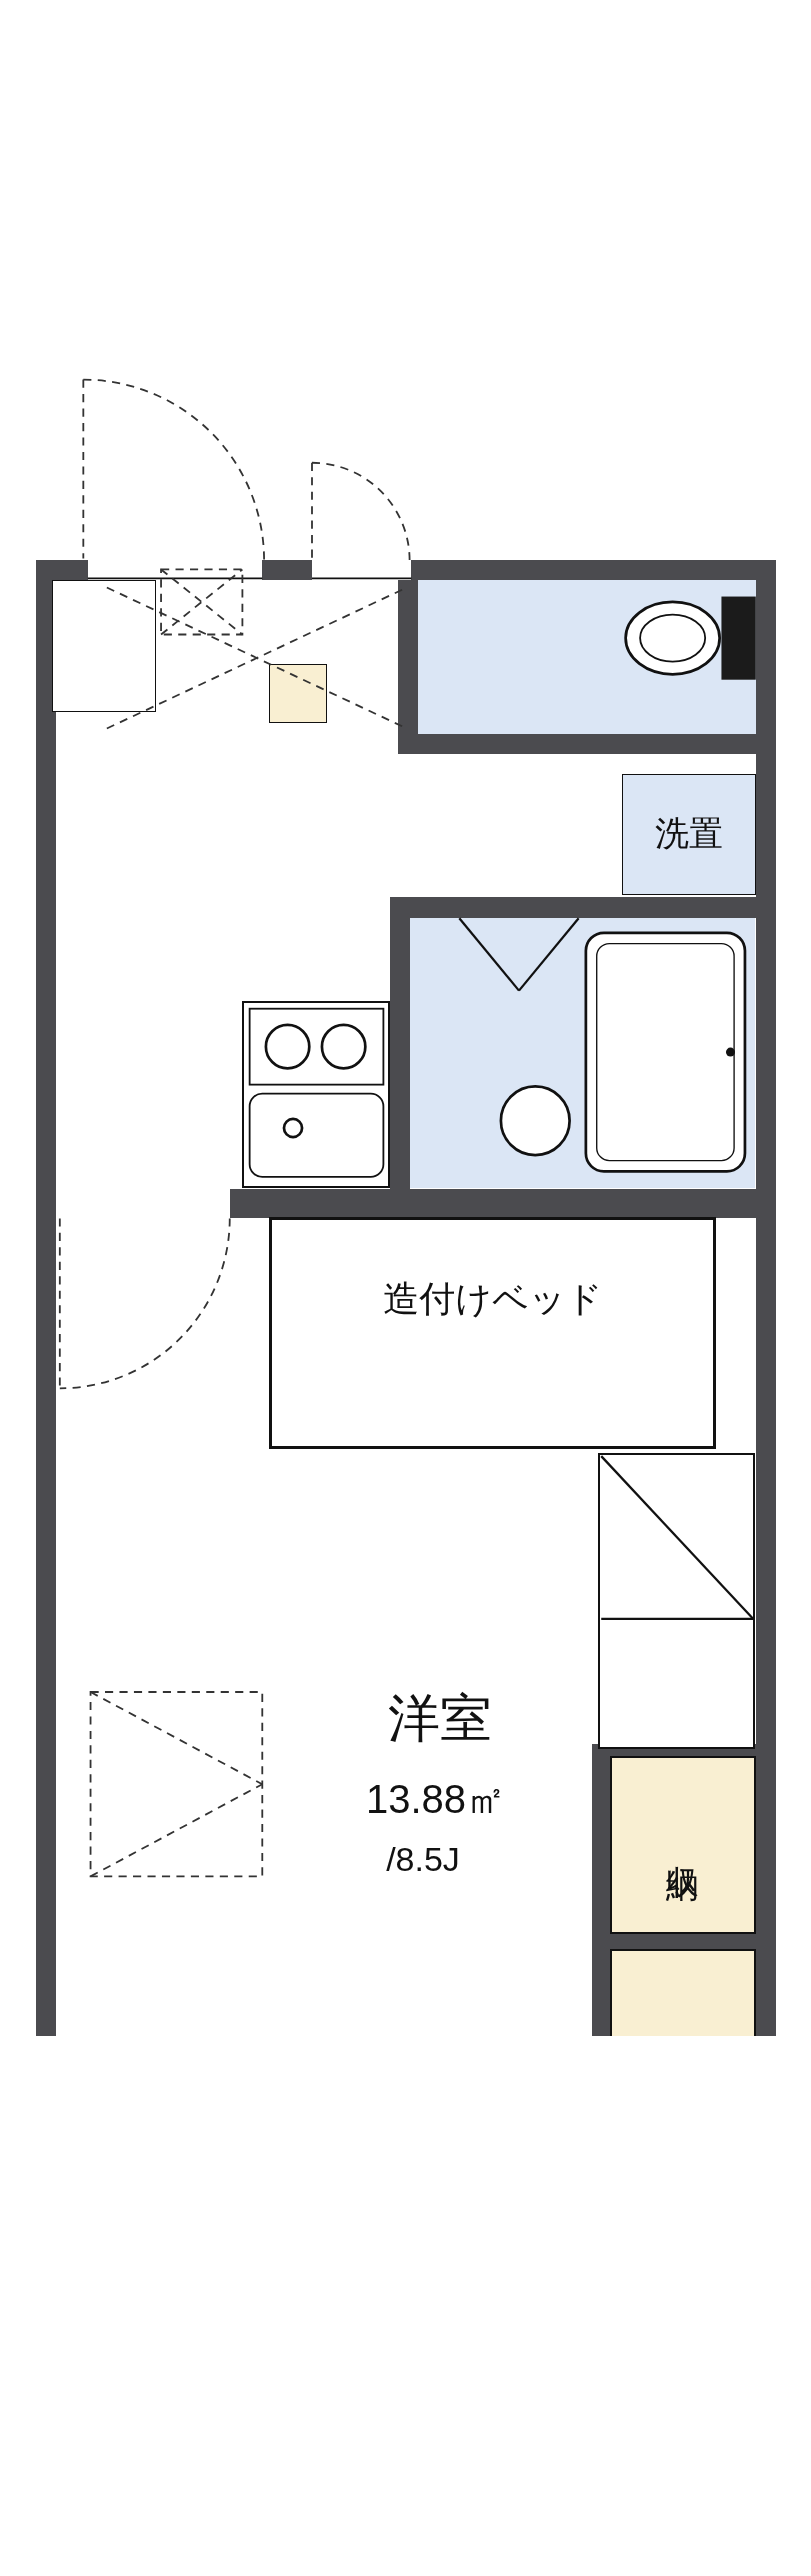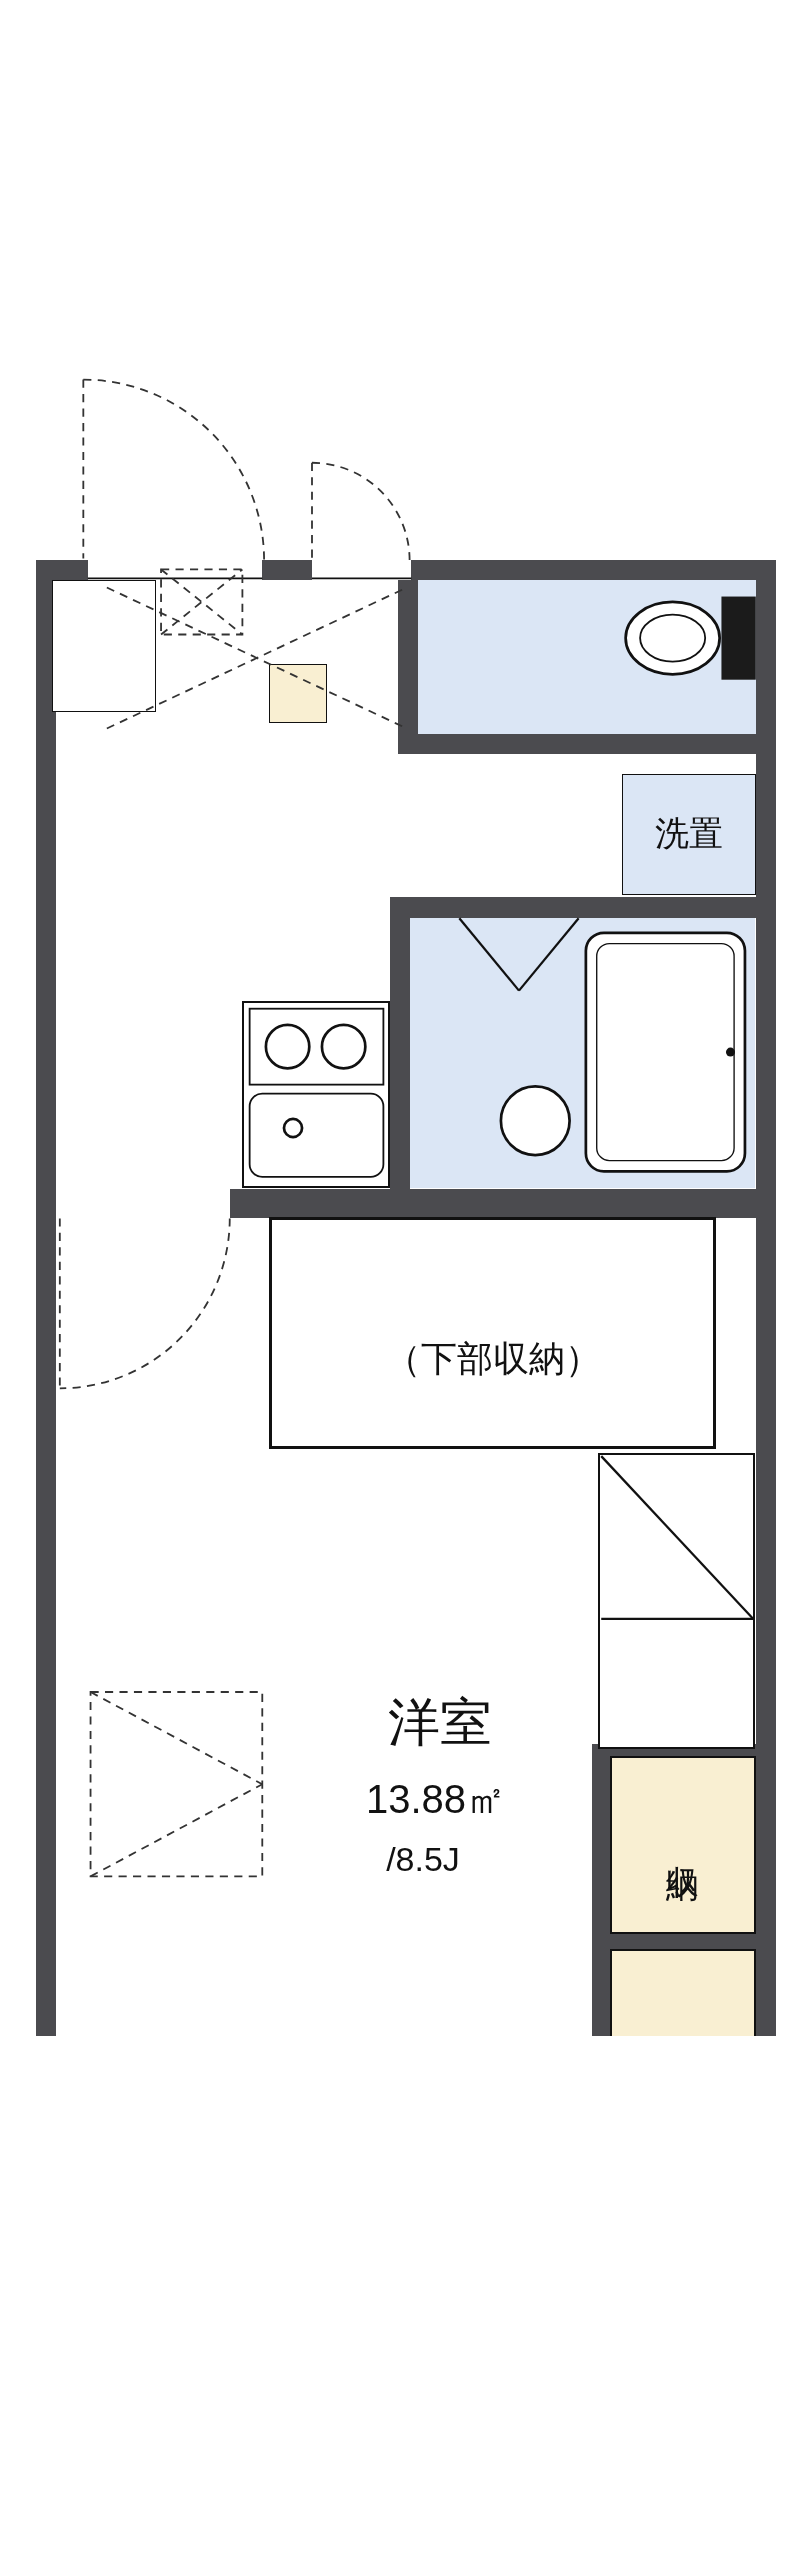--- a/index.html
+++ b/index.html
@@ -121,23 +121,23 @@
     </g>
 
     <g stroke="#111111" stroke-width="2">
       <line x1="59" y1="2395" x2="251" y2="2395"></line>
       <line x1="155" y1="2386" x2="155" y2="2404"></line>
     </g>
   </svg>
 
   <div class="lbl" style="left:689px;top:834px;font-size:34px;">洗置</div>
 
-  <div class="lbl" style="left:493px;top:1359px;font-size:36px;">（下部収納）</div>
+  <div class="lbl" style="left:493px;top:1299px;font-size:36px;">造付けベッド</div>
 
-  <div class="lbl" style="left:440px;top:1723px;font-size:52px;">洋室</div>
+  <div class="lbl" style="left:440px;top:1723px;font-size:52px;font-family:Liberation Mono, monospace;">洋室</div>
   <div class="lbl" style="left:436px;top:1799px;font-size:40px;">13.88㎡</div>
   <div class="lbl" style="left:423px;top:1860px;font-size:34px;">/8.5J</div>
 
   <div class="lbl lbl-v" style="left:682px;top:1844px;font-size:33px;">収納</div>
   <div class="lbl lbl-v" style="left:682px;top:2040px;font-size:33px;">収納</div>
 
 </div>
 
 
 </body></html>

